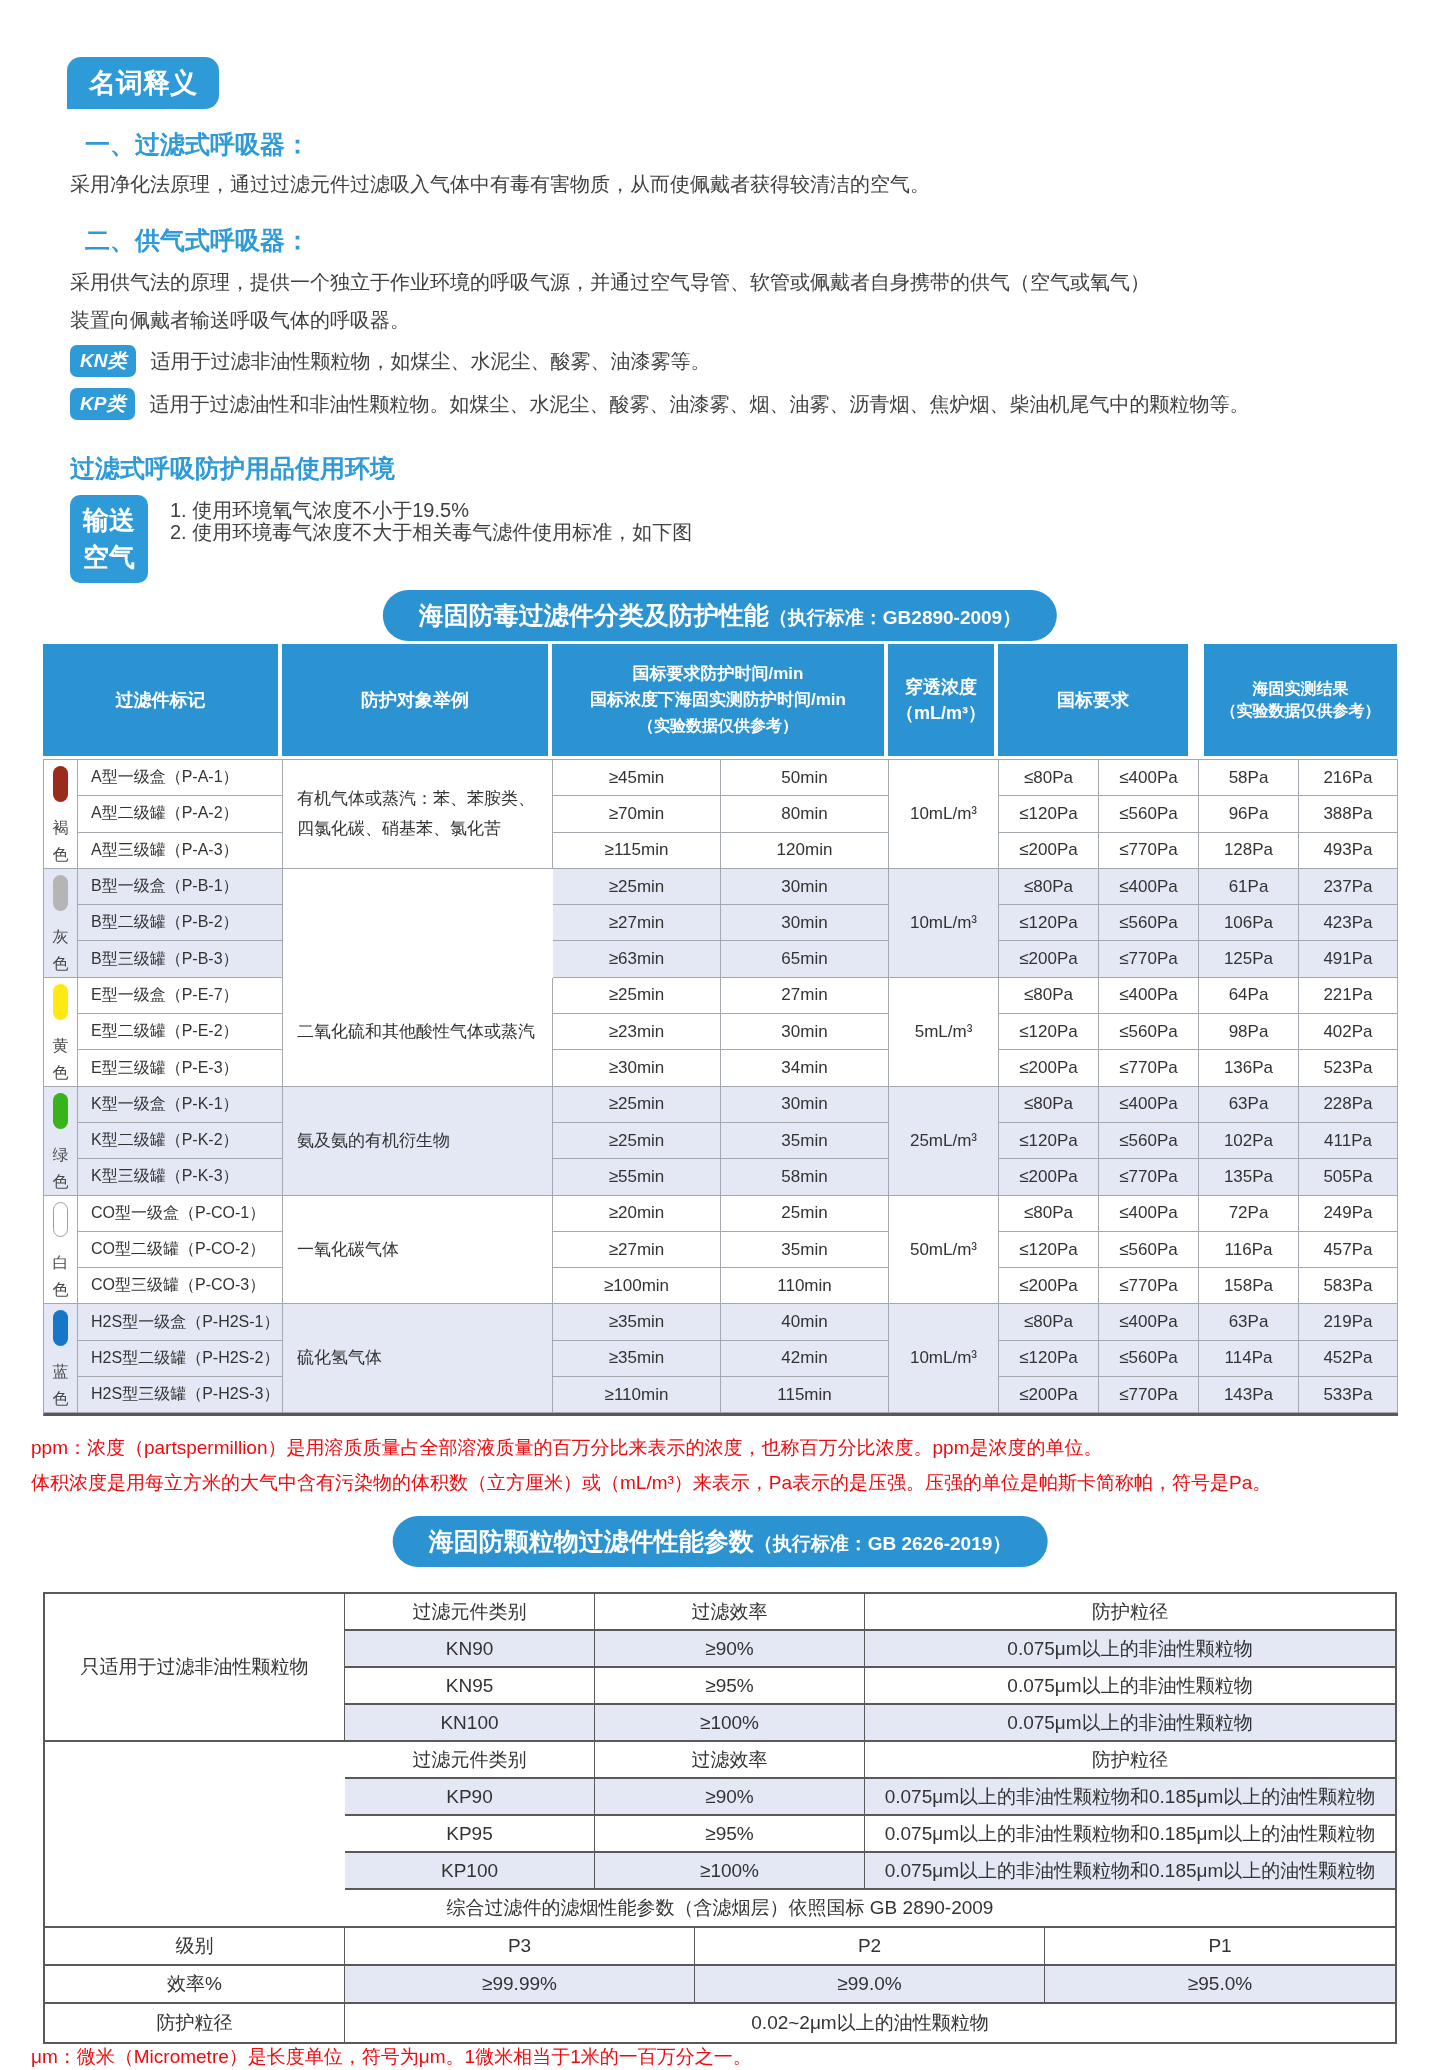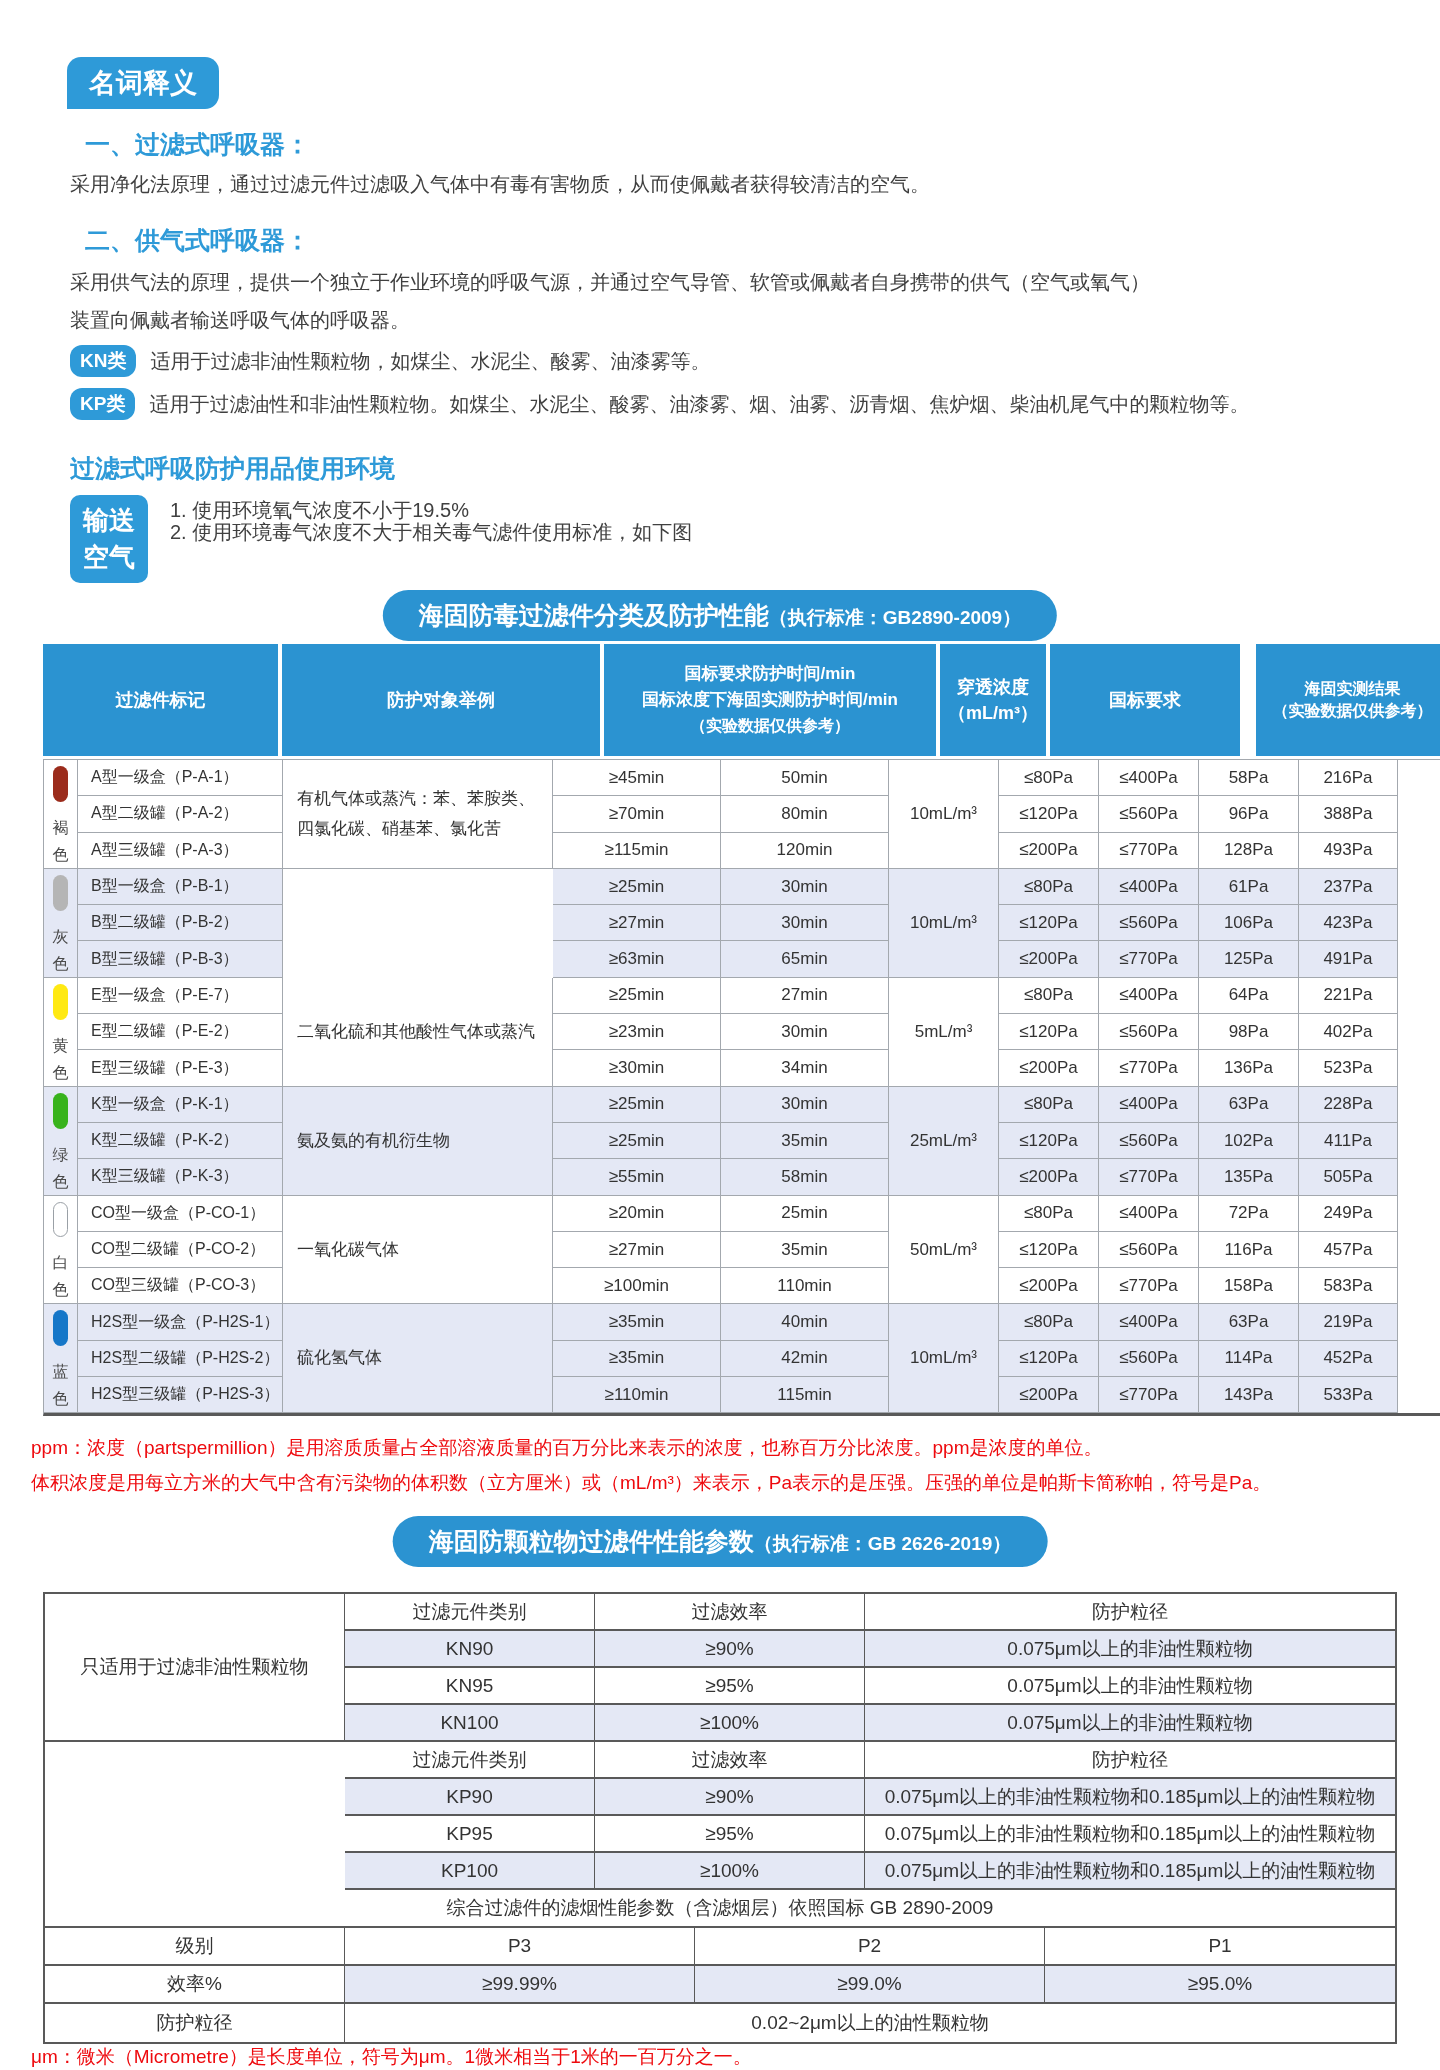--- a/index.html
+++ b/index.html
@@ -16,21 +16,21 @@
 
   #sec1-title{left:85px;top:128px;}
   #sec1-body{left:70px;top:171px;}
   #sec2-title{left:85px;top:224px;}
   #sec2-body{left:70px;top:263px;line-height:38px;}
 
   .class-row{display:flex;align-items:center;gap:14px;}
   #kn-row{left:70px;top:345px;}
   #kp-row{left:70px;top:388px;}
   .class-badge{background:#2e9ad8;color:#fff;font-size:19px;font-weight:bold;
-    padding:3px 10px;border-radius:12px;}
+    padding:3px 10px;border-radius:7px;font-style:italic;}
 
   #env-title{left:70px;top:452px;}
   #env-block{left:70px;top:495px;display:flex;}
   #air-badge{width:78px;height:88px;background:#2e9ad8;color:#fff;border-radius:10px;
     display:flex;flex-direction:column;align-items:center;justify-content:center;
     font-size:26px;font-weight:bold;line-height:37px;}
   #env-items{margin-left:22px;display:flex;flex-direction:column;padding-top:4px;}
   #env-items .body-text{line-height:22px;}
 
   .pill{background:#2b93d1;color:#fff;border-radius:26px;padding:9px 36px;
@@ -38,21 +38,21 @@
   #pill1{top:590px;}
   #pill2{top:1516px;}
   .pill-suffix{font-size:19px;font-weight:bold;}
 
   
   #table1{left:43px;top:644px;}
   #t1-header{display:flex;height:112px;}
   .hblk{background:#2b93d1;color:#fff;font-weight:bold;text-align:center;
     display:flex;flex-direction:column;align-items:center;justify-content:center;box-sizing:border-box;}
   .hA{width:235px;margin-right:4px;font-size:18px;}
-  .hB{width:318px;margin-right:4px;font-size:18px;}
+  .hB{width:266px;margin-right:4px;font-size:18px;}
   .hC{width:332px;margin-right:4px;font-size:17px;line-height:26px;}
   .hC .small{font-size:16px;}
   .hD{width:106px;margin-right:4px;font-size:18px;line-height:26px;}
   .hE{width:399px;display:flex;flex-direction:column;}
   .hE-top{height:50px;margin-bottom:4px;background:#2b93d1;color:#fff;font-weight:bold;font-size:18px;
     display:flex;align-items:center;justify-content:center;}
   .hE-bot{flex:1;display:flex;gap:12px;}
   .hE-gb{width:196px;margin-right:4px;font-size:18px;}
   .hE-hg{width:199px;font-size:16px;line-height:22px;}
 

